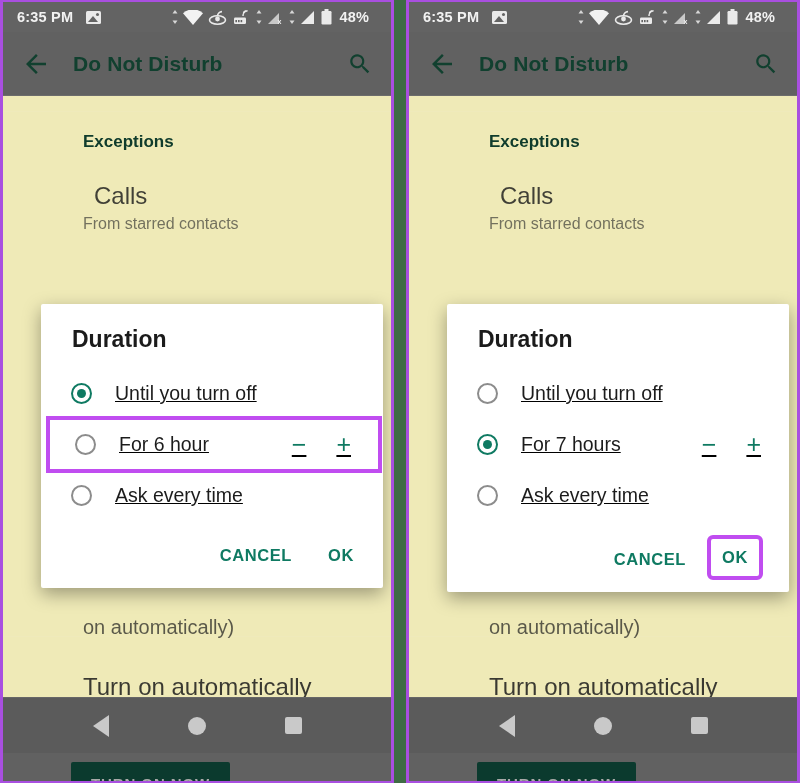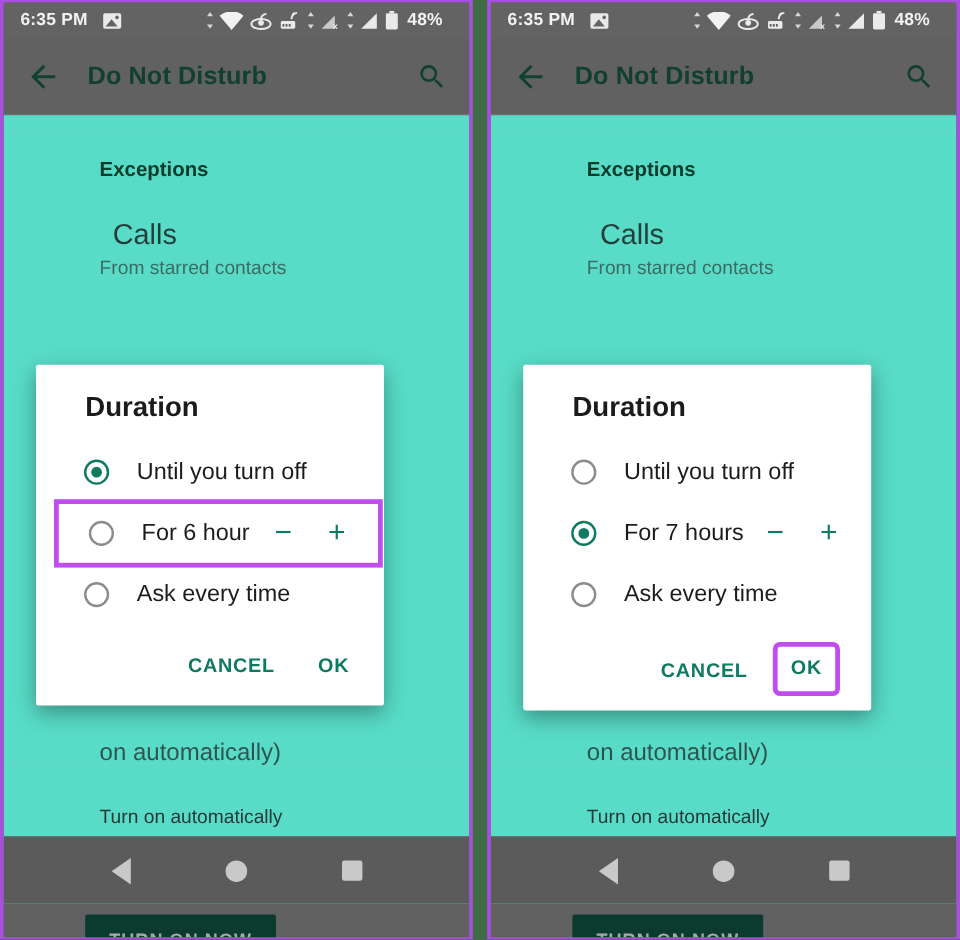--- a/index.html
+++ b/index.html
@@ -93,21 +93,21 @@
     font-size: 21px;
     font-weight: 700;
     letter-spacing: .1px;
   }
   .ab-search { margin-left: auto; width: 26px; height: 26px; flex: none; }
 
   
   .content {
     position: relative;
     height: 657px;
-    background: #5eead4;
+    background: #fef9c3;
   }
   .content::after {
     content: "";
     position: absolute; inset: 0;
     background: rgba(0,0,0,0.06);
     pointer-events: none;
   }
 
   .sec-head {
     color: #11402f;
@@ -134,21 +134,21 @@
     left: 80px;
     top: 520px;
     color: #1d1d1d;
     font-size: 20px;
     opacity: .70;
   }
   .auto-title {
     position: absolute;
     left: 80px; top: 577px;
     color: #1d1d1d;
-    font-size: 16px;
+    font-size: 24px;
     opacity: .85;
     text-align: center;
   }
   .auto-sub {
     position: absolute;
     left: 80px; top: 605px;
     color: #2b2b2b;
     font-size: 17.5px;
     opacity: .62;
   }
@@ -192,36 +192,36 @@
     border-top: 11px solid transparent;
     border-bottom: 11px solid transparent;
     border-right: 16px solid #d6d6d6;
   }
   .nav-home { width: 18px; height: 18px; border-radius: 50%; background: #d6d6d6; }
   .nav-recent { width: 17px; height: 17px; background: #d6d6d6; border-radius: 2px; }
 
   
   .dialog {
     position: absolute;
-    left: 27px;
+    left: 38px;
     top: 208px;
-    width: 290px;
+    width: 342px;
     background: #ffffff;
     border-radius: 2px;
     box-shadow: 0 6px 18px rgba(0,0,0,.35);
-    padding: 22px 0 10px 14px;
+    padding: 22px 0 10px 4px;
     z-index: 5;
   }
   .dlg-title {
     font-size: 23px;
     font-weight: 700;
     color: #1b1b1b;
     padding: 0 0 0 27px;
   }
-  .opts { margin-top: 15px; }
+  .opts { margin-top: 15px; text-decoration: underline; }
 
   .opt {
     position: relative;
     display: flex;
     align-items: center;
     height: 51px;
     padding: 0 22px 0 26px;
   }
   .radio {
     width: 21px; height: 21px;

